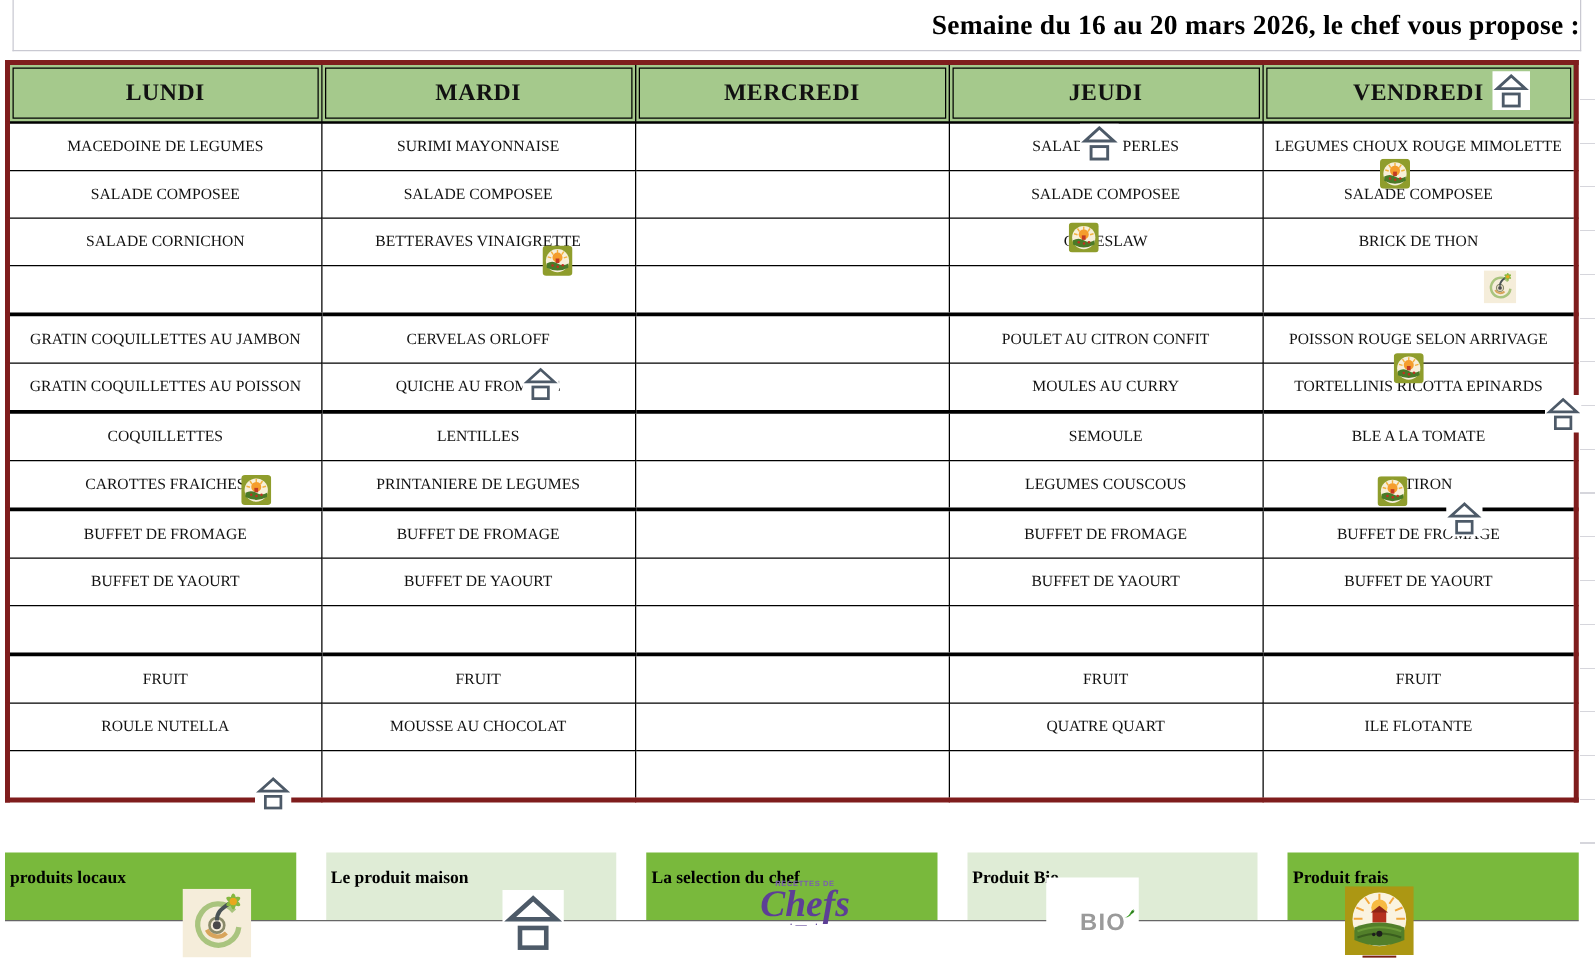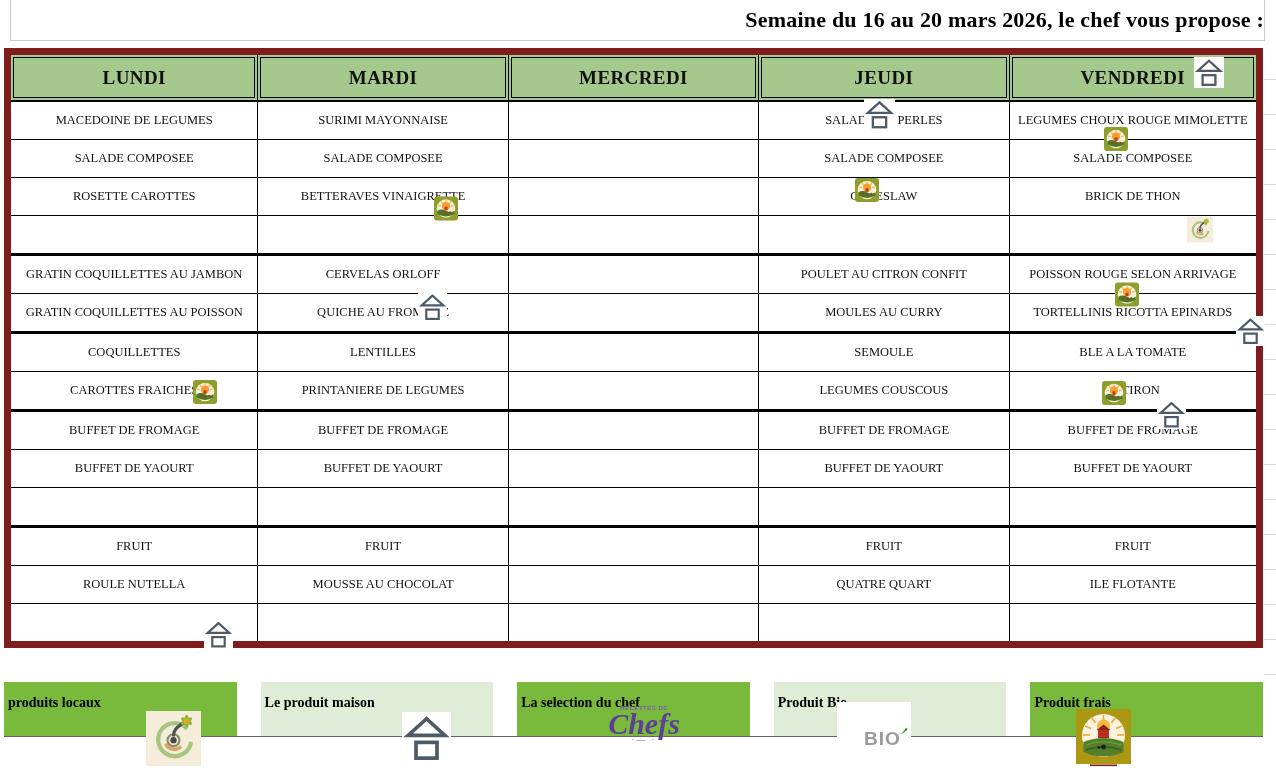--- a/index.html
+++ b/index.html
@@ -11,21 +11,21 @@
       border-left:1px solid #c9c9d2;border-right:1px solid #c9c9d2;border-bottom:1px solid #c9c9d2;
       display:flex;align-items:center;justify-content:flex-end;}
   .title-band h1{margin:0;font-size:22px;font-weight:bold;color:#000;letter-spacing:.2px;}
 
   
   .right-strip{position:absolute;left:1264px;top:45px;width:12px;height:640px;
       background:repeating-linear-gradient(to bottom,#fff 0px,#fff 34px,#d6d6dc 34px,#d6d6dc 35px);}
 
   
   table.menu{position:absolute;left:4px;top:48px;width:1259px;border-collapse:collapse;
-      table-layout:fixed;border:7px solid #7f1d1d;}
+      table-layout:fixed;border:4px solid #7f1d1d;}
   table.menu th{height:43px;background:var(--hdr);border:1px solid #000;
       box-shadow:inset 0 0 0 2px var(--hdr),inset 0 0 0 3px #000;
       font-size:19px;font-weight:bold;color:#111;letter-spacing:.4px;}
   table.menu td{height:37px;border:1px solid #000;text-align:center;vertical-align:middle;
       font-size:12.5px;color:#111;padding:0 1px;white-space:nowrap;overflow:visible;}
   table.menu thead tr{border-bottom:2px solid #000;}
   tr.sec-end td{border-bottom:3px solid #000;}
 
   
   .legend{position:absolute;left:4px;top:682px;width:1259px;height:54px;display:flex;
@@ -83,21 +83,21 @@
           <td>LEGUMES CHOUX ROUGE MIMOLETTE</td>
         </tr>
         <tr>
           <td>SALADE COMPOSEE</td>
           <td>SALADE COMPOSEE</td>
           <td></td>
           <td>SALADE COMPOSEE</td>
           <td>SALADE COMPOSEE</td>
         </tr>
         <tr>
-          <td>ROSETTE CAROTTES</td>
+          <td>SALADE CORNICHON</td>
           <td>BETTERAVES VINAIGRETTE</td>
           <td></td>
           <td>COLESLAW</td>
           <td>BRICK DE THON</td>
         </tr>
         <tr class="sec-end">
           <td></td>
           <td></td>
           <td></td>
           <td></td>

